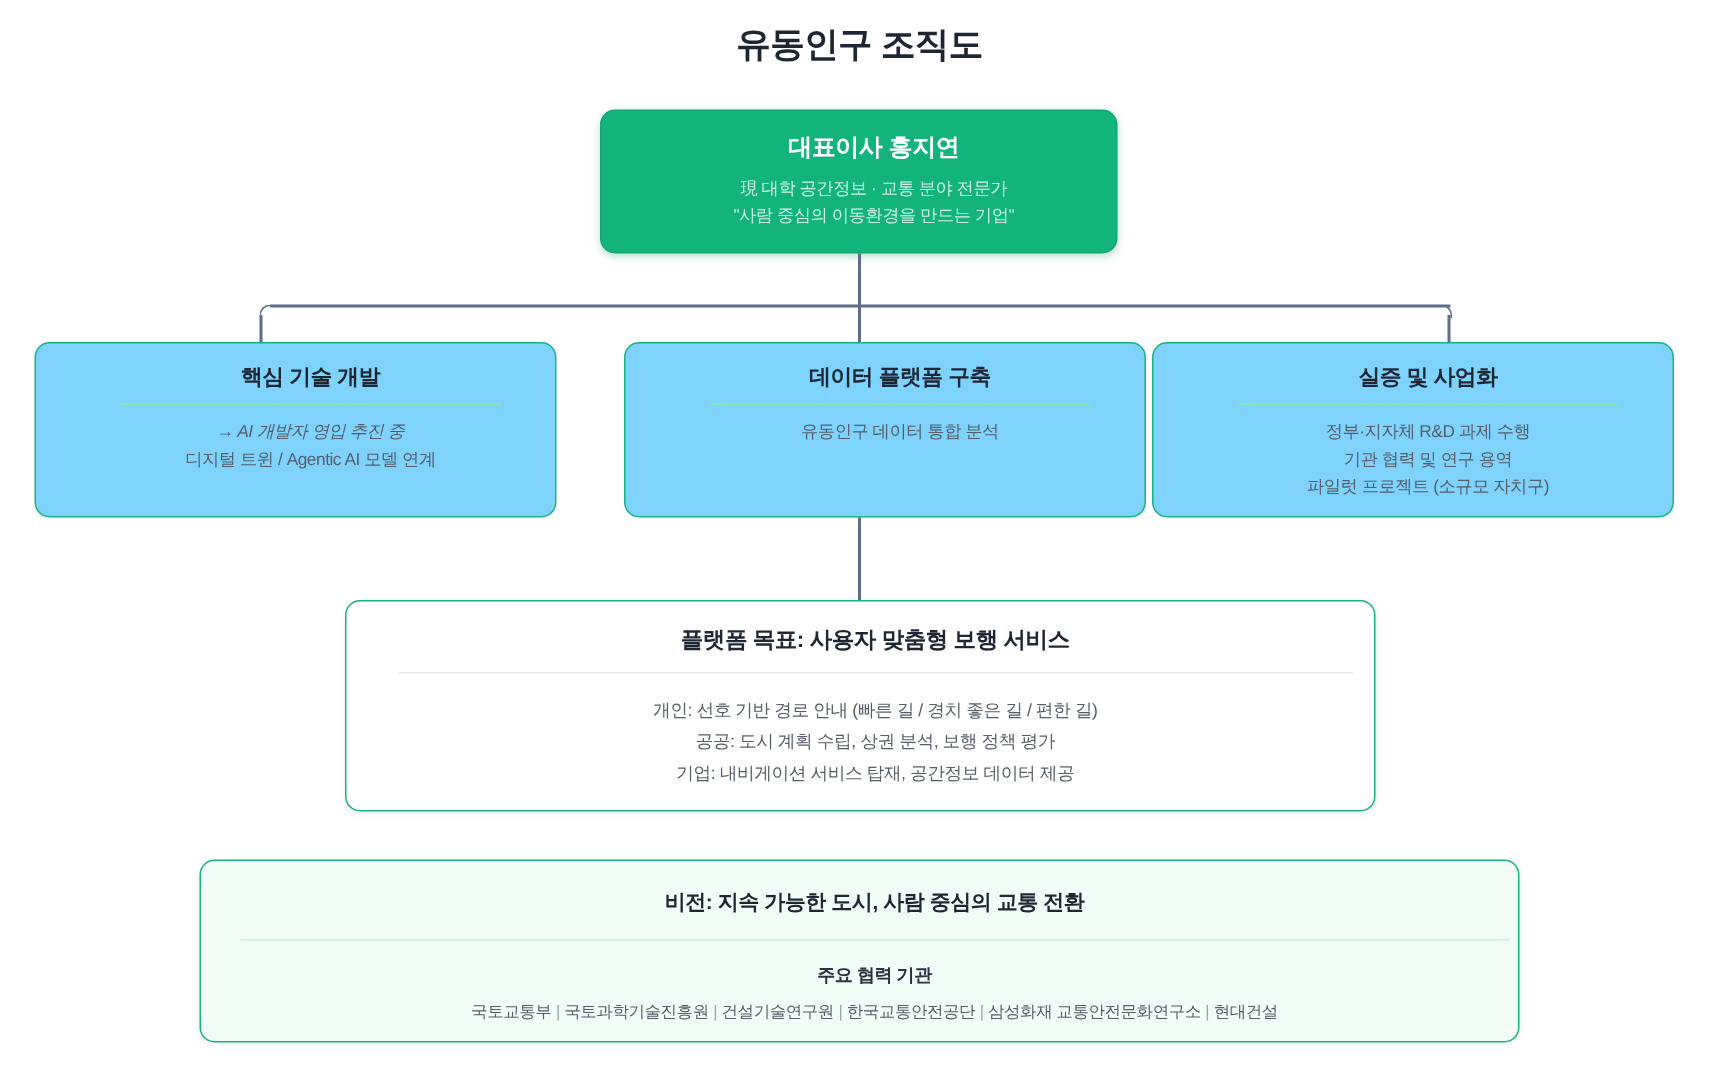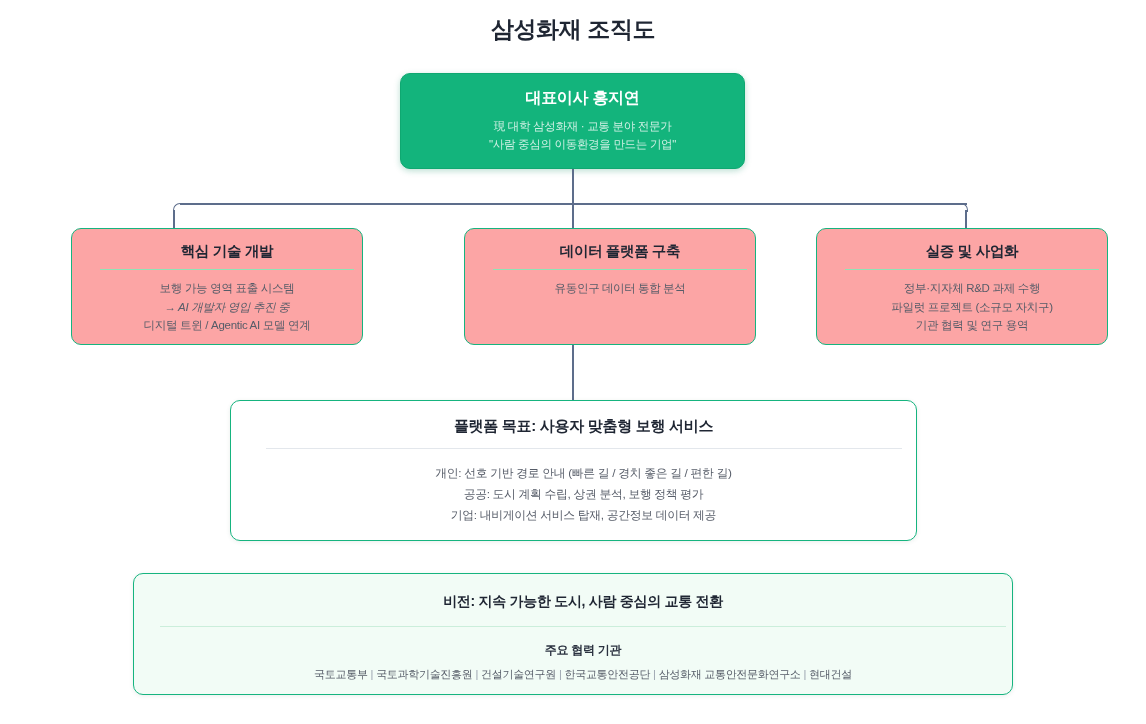--- a/index.html
+++ b/index.html
@@ -80,29 +80,28 @@
     font-size: 11.5px;
     color: rgba(255,255,255,0.80);
     letter-spacing: -0.3px;
     margin-top: 9px;
     line-height: 1.55;
   }
 
   
   .mid-box {
     top: 228px;
-    width: 292px;
+    width: 348px;
     height: 117px;
-    background: #fca5a5;
+    background: #7dd3fc;
     border: 1.5px solid #16b47f;
     padding-top: 13px;
-    margin-left: 48px;
   }
   .mid-box.col-1 { left: 23px; }
-  .mid-box.col-2 { left: 416px; font-family: Liberation Serif, serif; }
+  .mid-box.col-2 { left: 416px; }
   .mid-box.col-3 { left: 768px; }
 
   .mid-box .node-title {
     font-size: 14.5px;
     color: #1f2633;
   }
   .mid-box .node-divider { width: 254px; }
   .mid-box .node-body {
     margin-top: 9px;
     font-size: 11.5px;
@@ -199,67 +198,66 @@
     border-right-width: 1.6px;
     border-top-width: 1.6px;
     border-top-right-radius: 7px;
   }
 </style>
 </head>
 <body>
 
 <div class="chart-root">
 
-  <div class="page-title">삼성화재 조직도</div>
+  <div class="page-title">유동인구 조직도</div>
 
   <div class="node ceo-box">
     <div class="node-title">대표이사 홍지연</div>
     <div class="ceo-sub">
-      <div>現 대학 삼성화재 · 교통 분야 전문가</div>
+      <div>現 대학 공간정보 · 교통 분야 전문가</div>
       <div>"사람 중심의 이동환경을 만드는 기업"</div>
     </div>
   </div>
 
   <div class="conn conn-v" style="left:572px; top:169px; height:35px;"></div>
 
   <div class="conn conn-h" style="left:180px; top:203px; width:787px;"></div>
 
   <div class="conn-corner corner-left" style="left:173px; top:203px; width:8px; height:8px;"></div>
   <div class="conn conn-v" style="left:173px; top:210px; height:19px;"></div>
 
   <div class="conn conn-v" style="left:572px; top:203px; height:26px;"></div>
 
   <div class="conn-corner corner-right" style="left:959px; top:203px; width:8px; height:8px;"></div>
   <div class="conn conn-v" style="left:965px; top:210px; height:19px;"></div>
 
   <div class="node mid-box col-1">
     <div class="node-title">핵심 기술 개발</div>
     <div class="node-divider"></div>
     <div class="node-body">
-      <div class="node-line">보행 가능 영역 표출 시스템</div>
       <div class="node-line em">→ AI 개발자 영입 추진 중</div>
       <div class="node-line">디지털 트윈 / Agentic AI 모델 연계</div>
     </div>
   </div>
 
   <div class="node mid-box col-2">
     <div class="node-title">데이터 플랫폼 구축</div>
     <div class="node-divider"></div>
     <div class="node-body">
       <div class="node-line">유동인구 데이터 통합 분석</div>
     </div>
   </div>
 
   <div class="node mid-box col-3">
     <div class="node-title">실증 및 사업화</div>
     <div class="node-divider"></div>
     <div class="node-body">
       <div class="node-line">정부·지자체 R&amp;D 과제 수행</div>
+      <div class="node-line">기관 협력 및 연구 용역</div>
       <div class="node-line">파일럿 프로젝트 (소규모 자치구)</div>
-      <div class="node-line">기관 협력 및 연구 용역</div>
     </div>
   </div>
 
   <div class="conn conn-v" style="left:572px; top:345px; height:56px;"></div>
 
   <div class="node vision-box">
     <div class="node-title">비전: 지속 가능한 도시, 사람 중심의 교통 전환</div>
     <div class="node-divider"></div>
     <div class="vision-sub-title">주요 협력 기관</div>
     <div class="vision-partners">

